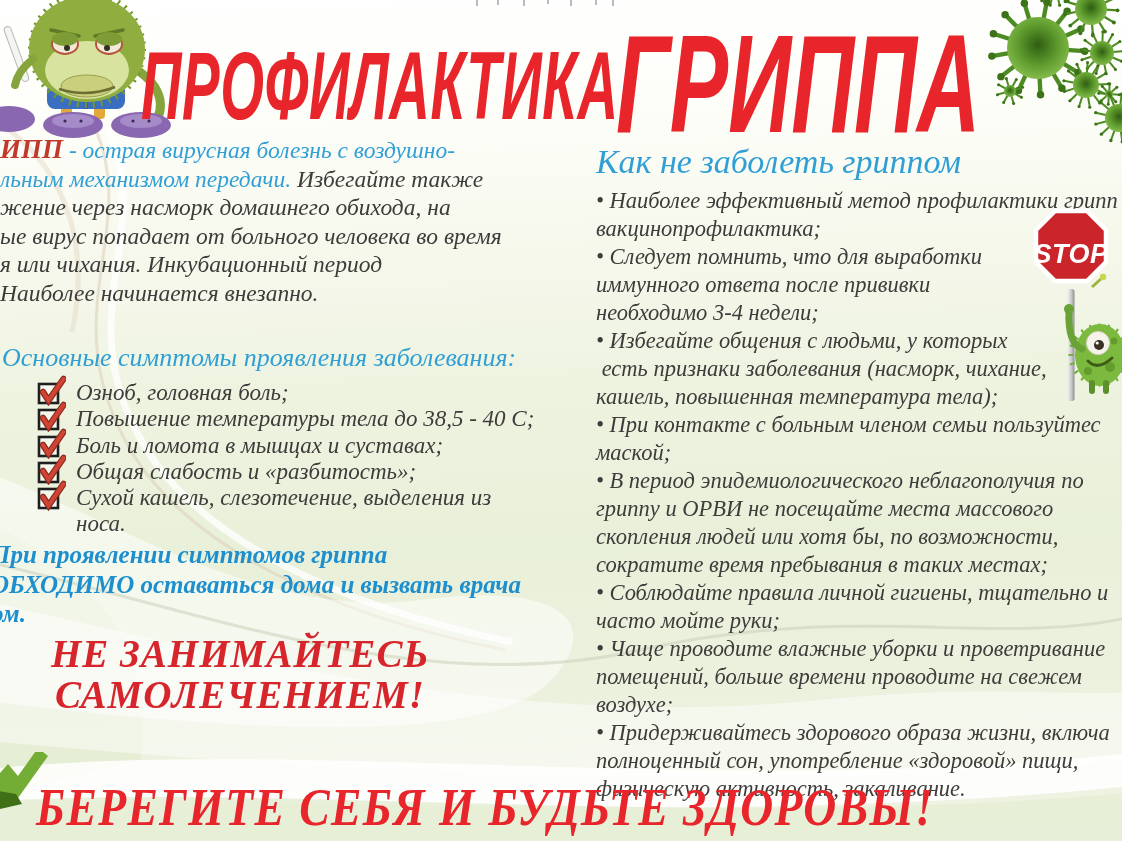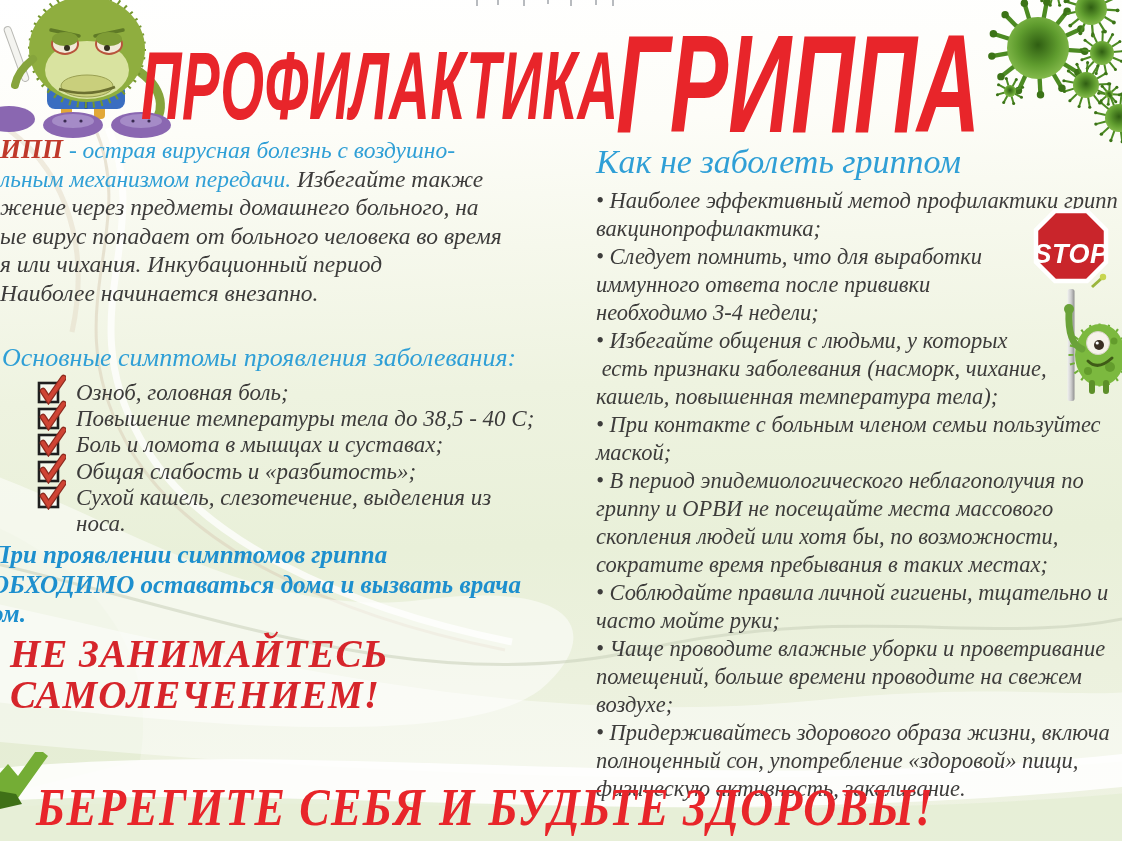--- a/index.html
+++ b/index.html
@@ -19,27 +19,27 @@
     font-weight:bold;font-size:139px;line-height:1;color:var(--title-red);
     transform:scale(0.63,1);transform-origin:left top;white-space:nowrap;}
   
   .left-col{position:absolute;left:0;top:135px;width:585px;}
   .intro-line{font-size:23.5px;line-height:28.5px;color:var(--body-text);white-space:pre;}
   .seg-red{color:#c0392b;font-weight:bold;font-size:27px;line-height:28.5px;}
   .seg-blue{color:var(--accent-blue);}
   .seg-plain{color:var(--body-text);}
   #symptoms{position:absolute;left:8px;top:208px;width:585px;}
   .sym-header{font-size:26px;line-height:30px;color:var(--accent-blue);margin-left:-6px;margin-bottom:7px;white-space:nowrap;}
-  .sym-row{display:flex;align-items:flex-start;height:26.2px;font-size:23px;color:var(--body-text);white-space:nowrap;}
+  .sym-row{display:flex;align-items:flex-end;height:26.2px;font-size:23px;color:var(--body-text);white-space:nowrap;}
   .sym-check{width:30px;height:31px;margin-left:28px;margin-top:-6px;flex:0 0 30px;}
   .sym-text{margin-left:10px;}
   .sym-cont .sym-text{margin-left:68px;}
   #advice{position:absolute;left:0;top:405px;margin-left:-9px;}
   .advice-line{font-size:25px;line-height:29.5px;font-weight:bold;color:var(--advice-blue);white-space:pre;}
-  #warning{position:absolute;left:10px;top:498px;width:460px;text-align:left;}
+  #warning{position:absolute;left:10px;top:498px;width:460px;text-align:center;}
   .warning-line{font-size:39px;line-height:41px;font-weight:bold;color:var(--warning-red);letter-spacing:1px;white-space:nowrap;}
   
   .right-col{position:absolute;left:596px;top:142px;width:540px;}
   .right-header{font-size:34px;line-height:40px;color:var(--accent-blue);text-align:left;width:505px;white-space:nowrap;}
   #rightLines{margin-top:5px;}
   .right-line{font-size:22.5px;line-height:28px;color:var(--body-text);white-space:pre;}
   
   .germ-sick{position:absolute;left:-5px;top:-3px;}
   .viruses{position:absolute;left:993px;top:0;overflow:visible;}
   .cropmarks{position:absolute;left:0;top:0;}
@@ -337,21 +337,21 @@
       </g>
     </svg>
 
   <div class="title1">ПРОФИЛАКТИКА</div>
   <div class="title2">ГРИППА</div>
 
   <div class="left-col">
     <div id="intro">
         <div class="intro-line"><span class="seg-red">ИПП</span><span class="seg-blue"> - острая вирусная болезнь с воздушно-</span></div>
         <div class="intro-line"><span class="seg-blue">льным механизмом передачи.</span><span class="seg-plain"> Избегайте также</span></div>
-        <div class="intro-line"><span class="seg-plain">жение через предметы домашнего больного, на</span></div>
+        <div class="intro-line"><span class="seg-plain">жение через насморк домашнего обихода, на</span></div>
         <div class="intro-line"><span class="seg-plain">ые вирус попадает от больного человека во время</span></div>
         <div class="intro-line"><span class="seg-plain">я или чихания. Инкубационный период</span></div>
         <div class="intro-line"><span class="seg-plain">Наиболее начинается внезапно.</span></div>
       </div>
     <div id="symptoms">
       <div class="sym-header">Основные симптомы проявления заболевания:</div>
       <div id="symList">
           <div class="sym-row">
             <span class="sym-check">
               <svg width="30" height="31" viewBox="0 0 30 31">

